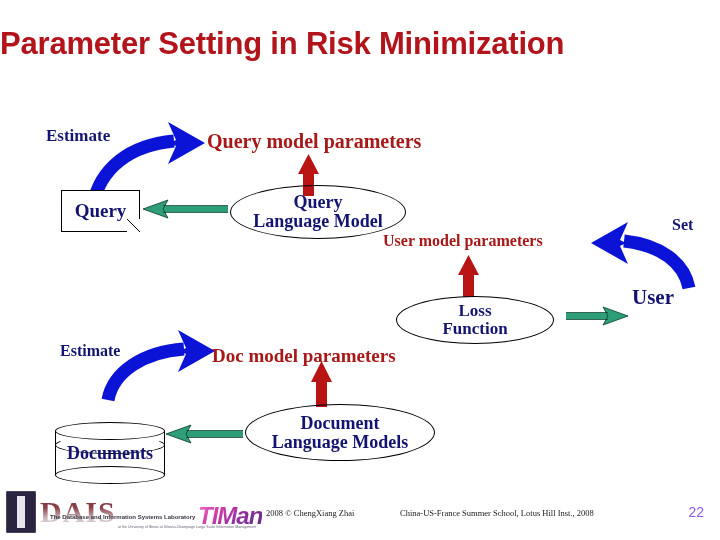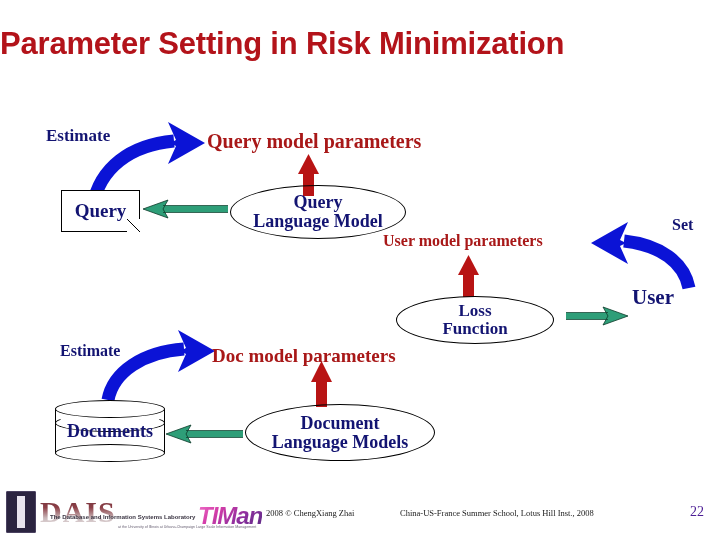--- a/index.html
+++ b/index.html
@@ -48,21 +48,21 @@
     position:absolute;
     border:1px solid #000;
     border-radius:50%;
     background:transparent;
     box-sizing:border-box;
     display:flex;align-items:center;justify-content:center;
     text-align:center;
     color:#131472;font-weight:bold;line-height:1.05;
   }
 
-  .cyl{position:absolute;}
+  .cyl{position:absolute;margin-top:22px;}
   .cyl .body{
     position:absolute;left:0;top:9px;width:100%;height:calc(100% - 18px);
     border-left:1px solid #000;border-right:1px solid #000;
     box-sizing:border-box;background:#fff;
   }
   .cyl .top{
     position:absolute;left:0;top:0;width:100%;height:18px;
     border:1px solid #000;border-radius:50%;box-sizing:border-box;background:#fff;
   }
   .cyl .bot{
@@ -83,21 +83,21 @@
   svg.ov{position:absolute;left:0;top:0;width:720px;height:540px;overflow:visible;}
 
   
   .footer-txt{
     position:absolute;white-space:nowrap;
     font-family:"Liberation Serif", serif;
     color:#1a1a1a;font-size:8.5px;
   }
   .pagenum{
     position:absolute;right:16px;bottom:20px;
-    font-family:Liberation Serif, serif;font-size:14px;color:#4c1d95;
+    font-family:Liberation Sans, sans-serif;font-size:14px;color:#8b5cf6;
   }
   .dais{position:absolute;left:6px;bottom:6px;height:44px;display:flex;align-items:center;}
   .dais .pillar{
     width:28px;height:40px;background:#2b2440;border:1px solid #4a4160;
     display:flex;align-items:center;justify-content:center;border-radius:1px;
   }
   .dais .pillar i{
     display:block;width:8px;height:24px;background:#e8e4ee;
     border-top:4px solid #e8e4ee;border-bottom:4px solid #e8e4ee;
     box-shadow:-5px -10px 0 -6px #e8e4ee, 5px -10px 0 -6px #e8e4ee,

